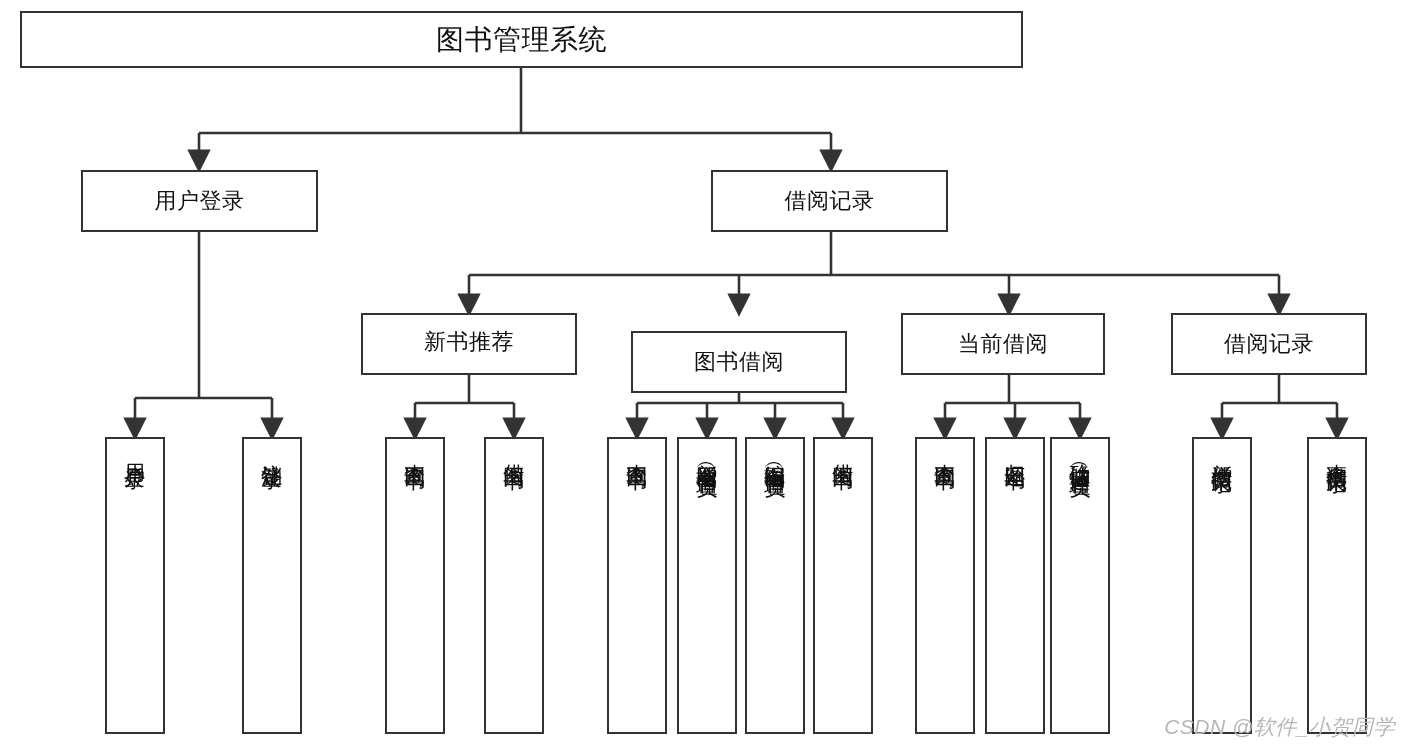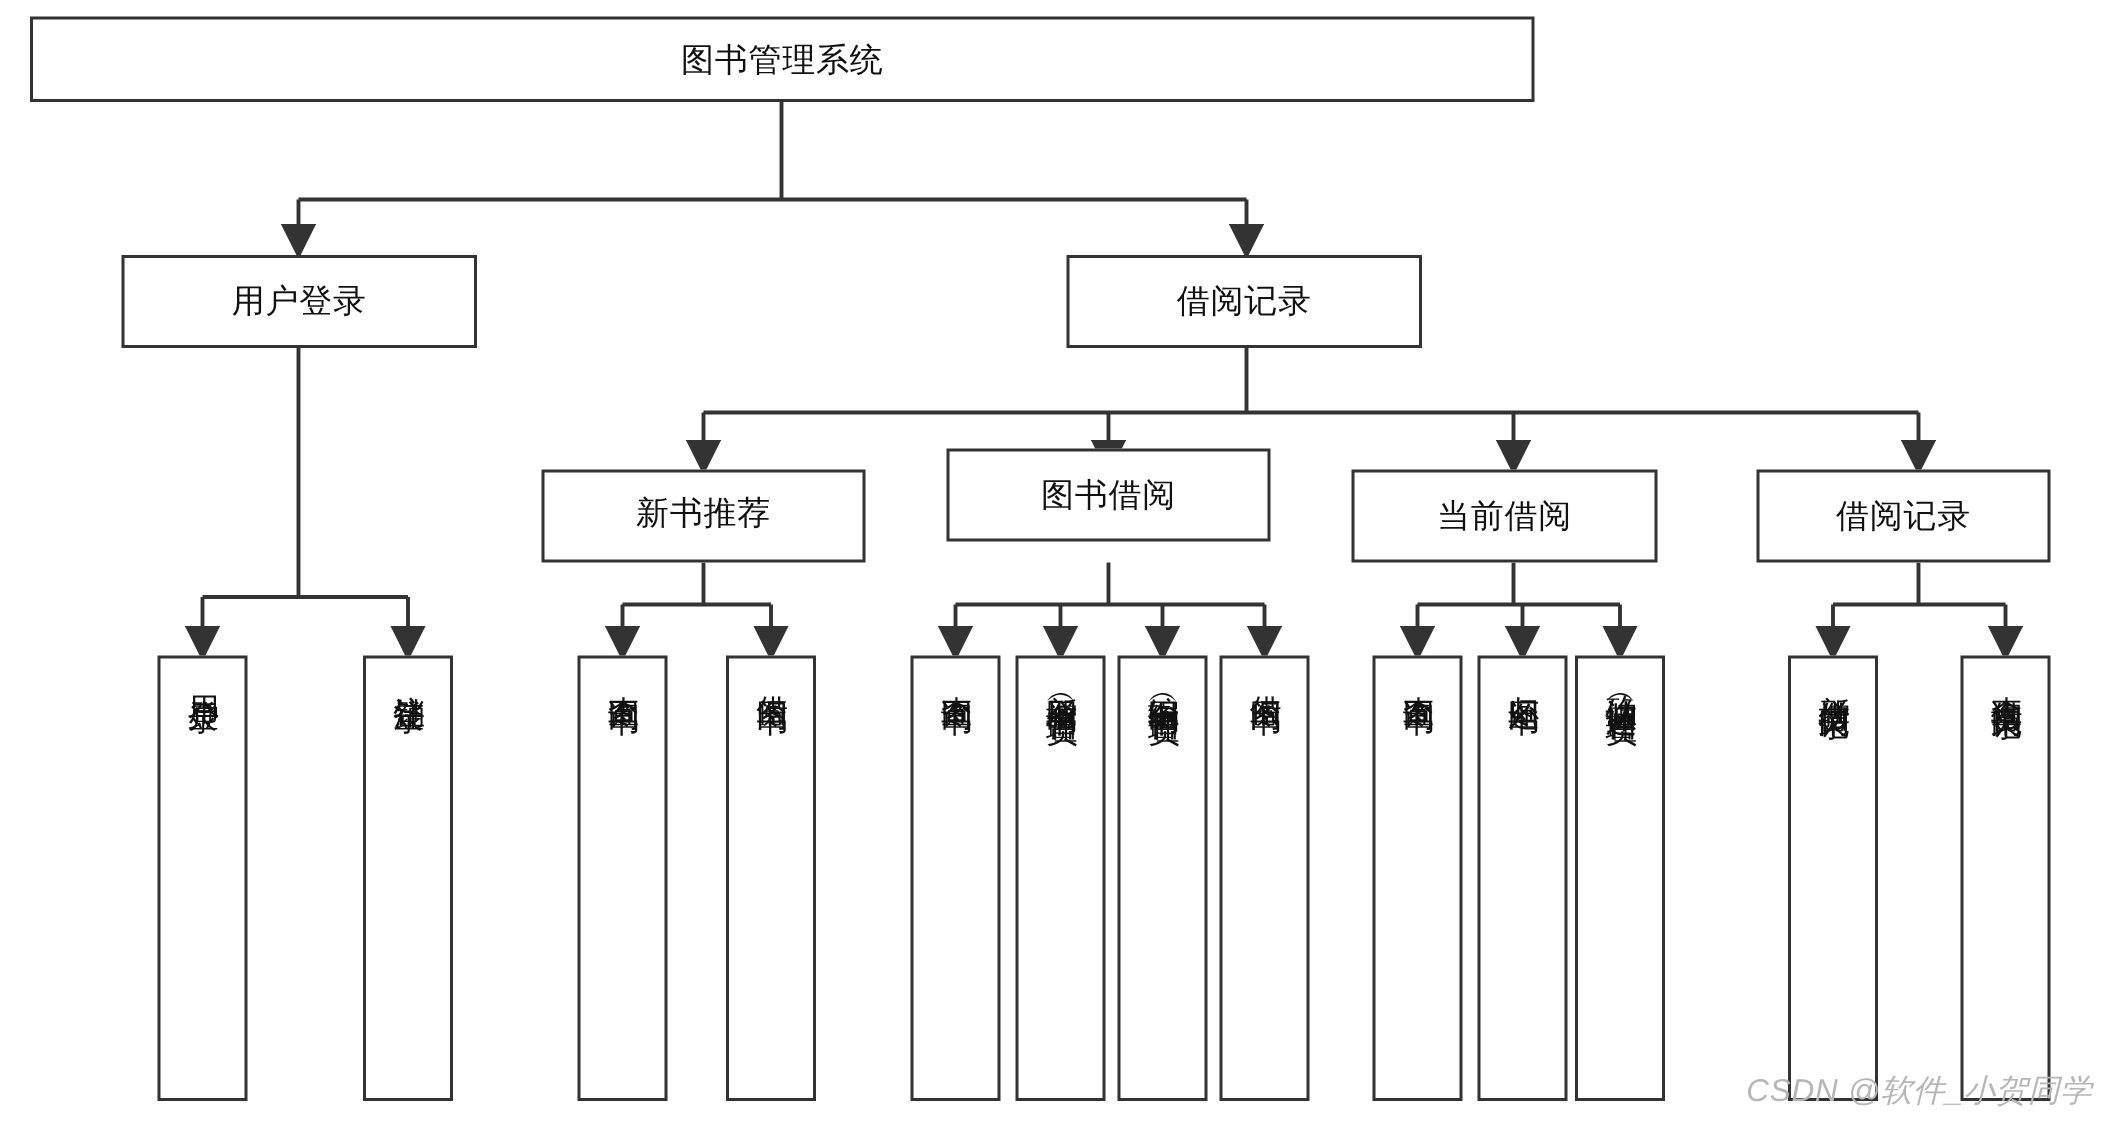--- a/index.html
+++ b/index.html
@@ -41,21 +41,21 @@
   .node .lbl {
     display: block;
     line-height: 1.18;
     letter-spacing: 0.5px;
   }
   
   .node.h .lbl {
     writing-mode: horizontal-tb;
     font-size: 22px;
   }
-  .node.root .lbl { font-size: 22px; }
+  .node.root .lbl { font-size: 28px; }
   
   .node.v {
     align-items: flex-start;
     padding-top: 8px;
   }
   .node.v .lbl {
     writing-mode: vertical-rl;
     text-orientation: upright;
     font-size: 21px;
     line-height: 1.12;
@@ -138,21 +138,21 @@
   </div>
 
   <div class="node h" style="left:711px; top:170px; width:237px; height:62px;">
     <span class="lbl">借阅记录</span>
   </div>
 
   <div class="node h" style="left:361px; top:313px; width:216px; height:62px;font-family:Liberation Mono, monospace;">
     <span class="lbl">新书推荐</span>
   </div>
 
-  <div class="node h" style="left:631px; top:299px; width:216px; height:62px;justify-content:center;">
+  <div class="node h" style="left:631px; top:331px; width:216px; height:62px;justify-content:center;">
     <span class="lbl">图书借阅</span>
   </div>
 
   <div class="node h" style="left:901px; top:313px; width:204px; height:62px;">
     <span class="lbl">当前借阅</span>
   </div>
 
   <div class="node h" style="left:1171px; top:313px; width:196px; height:62px;">
     <span class="lbl">借阅记录</span>
   </div>

